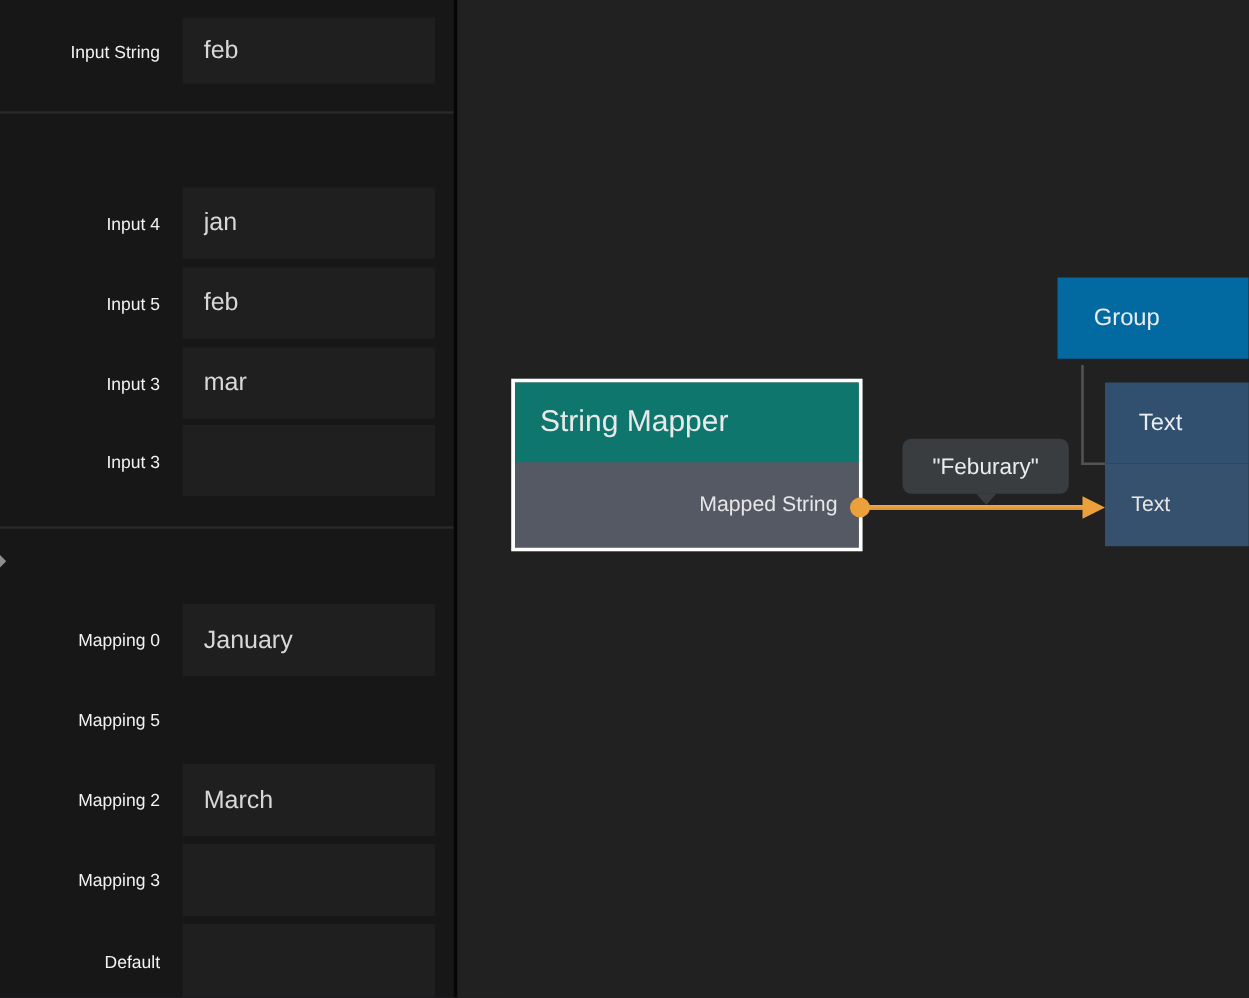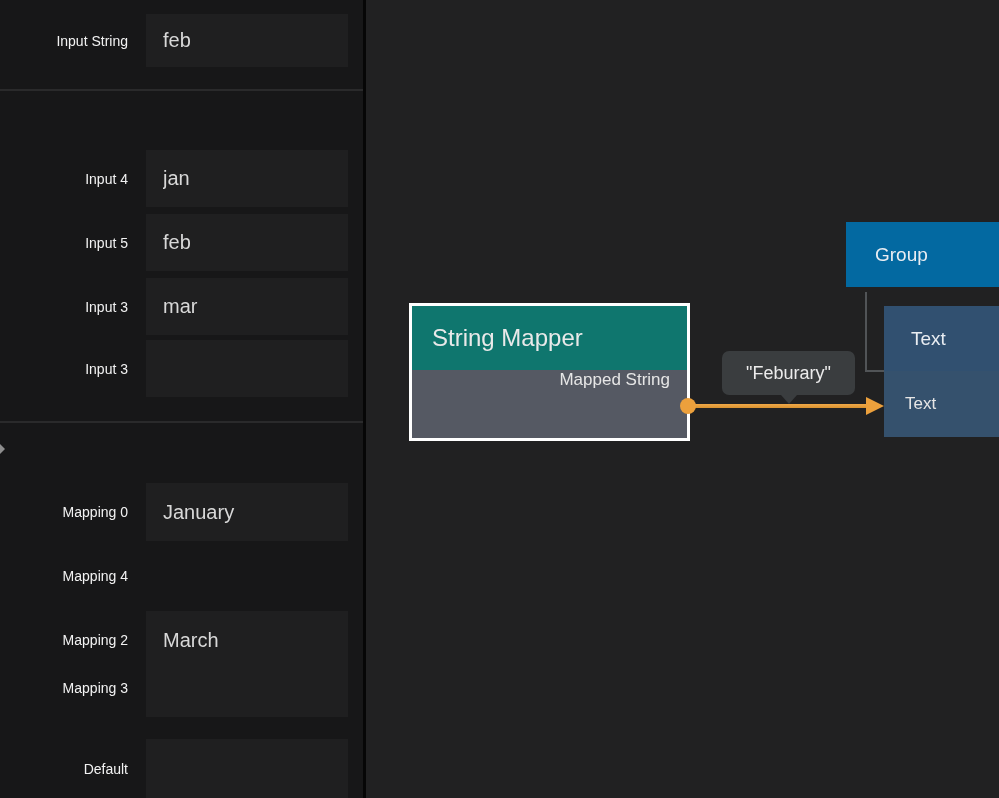--- a/index.html
+++ b/index.html
@@ -27,21 +27,21 @@
               background:#060606; cursor:col-resize; }
 
   
   #canvas { position:absolute; left:366px; top:0; width:633px; height:798px;
             background:#212122; }
 
   #string-mapper-node { position:absolute; left:409px; top:303px; width:281px; height:138px;
                         border:3px solid #ffffff; background:#555963; }
   #string-mapper-header { height:64px; background:#0f766e; display:flex; align-items:center;
                           padding-left:20px; color:#e9e9e9; font-size:24px; }
-  #string-mapper-body { height:68px; background:#555963; display:flex; align-items:flex-start;
+  #string-mapper-body { height:68px; background:#555963; display:flex; align-items:center;
                         justify-content:flex-end; padding-right:17px; color:#e6e6e6;
                         font-size:17px; }
 
   #output-port-dot { position:absolute; left:680px; top:398px; width:16px; height:16px;
                      border-radius:50%; background:#eca03c; z-index:5; }
   #connection-wire { position:absolute; left:688px; top:404px; width:180px; height:4px;
                      background:linear-gradient(#f0a848,#d99230); z-index:3; }
   #connection-arrowhead { position:absolute; left:866px; top:397px; width:0; height:0;
                           border-top:9px solid transparent; border-bottom:9px solid transparent;
                           border-left:18px solid #eca03c; z-index:4; }
@@ -100,27 +100,27 @@
     </div>
 
     <div class="divider" style="top:421px;"></div>
     <div id="collapse-marker"></div>
 
     <div class="prop-row" style="top:483px;height:58px;">
       <div class="prop-label">Mapping 0</div>
       <input class="prop-input" value="January" style="">
     </div>
     <div class="prop-row" style="top:547px;height:58px;">
-      <div class="prop-label">Mapping 4</div>
+      <div class="prop-label">Mapping 5</div>
     </div>
     <div class="prop-row" style="top:611px;height:58px;text-decoration:underline;">
       <div class="prop-label">Mapping 2</div>
       <input class="prop-input" value="March" style="">
     </div>
-    <div class="prop-row" style="top:659px;height:58px;">
+    <div class="prop-row" style="top:675px;height:58px;">
       <div class="prop-label">Mapping 3</div>
       <input class="prop-input" value="" style="">
     </div>
     <div class="prop-row" style="top:739px;height:59px;">
       <div class="prop-label">Default</div>
       <input class="prop-input" value="" style="">
     </div>
   </div>
 
   <div id="splitter"></div>

